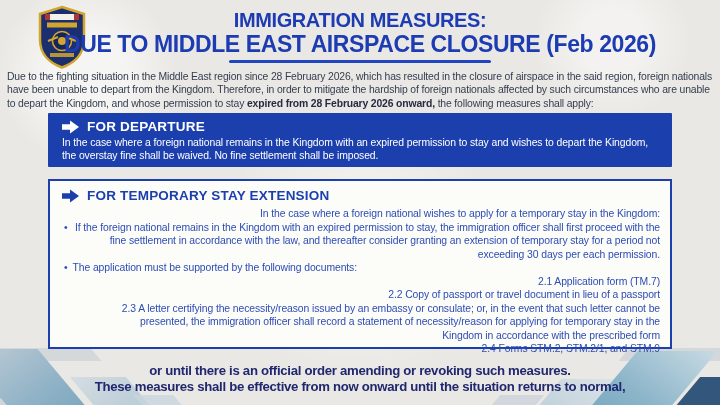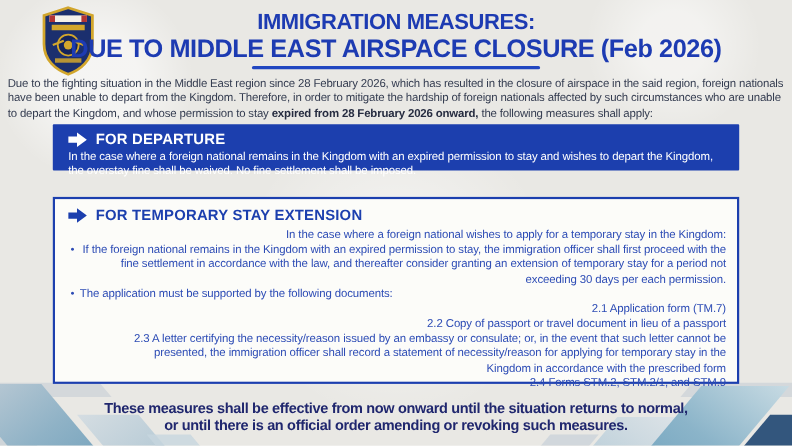--- a/index.html
+++ b/index.html
@@ -50,21 +50,21 @@
           text-align:left; font-size:10.4px; line-height:13.4px;
           color:#343c50; letter-spacing:-0.15px; }
   .intro b{ color:#262c40; }
 
   
   .box{ position:absolute; left:48px; width:624px; }
   .box-head{ display:flex; align-items:center; gap:8px; font-weight:bold;
              font-size:13.5px; letter-spacing:0.2px; }
   .arrow-icon{ flex:0 0 auto; display:block; }
 
-  .box-departure{ top:113px; height:42px; background:#1c3fae; color:#ffffff;
+  .box-departure{ top:113px; height:54px; background:#1c3fae; color:#ffffff;
                   padding:6px 14px 0 14px; border-radius:1px; }
   .box-departure .box-head{ color:#ffffff; margin-bottom:2px; }
   .box-departure .box-body{ font-size:10.4px; line-height:13.4px; letter-spacing:-0.1px; }
 
   .box-extension{ top:179px; height:170px; background:#fcfcf9;
                   border:2px solid #1c3fae; color:#2d4cb5;
                   padding:7px 10px 0 12px;text-align:right; }
   .box-extension .box-head{ color:#1c3fae; margin-bottom:4px; }
   .ext-text{ font-size:10.4px; line-height:13.5px; letter-spacing:-0.1px; }
   .bullet-row{ display:flex; gap:5px; }
@@ -150,17 +150,17 @@
       <div class="docs">
         <div class="doc">2.1 Application form (TM.7)</div>
         <div class="doc">2.2 Copy of passport or travel document in lieu of a passport</div>
         <div class="doc doc-wrap">2.3 A letter certifying the necessity/reason issued by an embassy or consulate; or, in the event that such letter cannot be presented, the immigration officer shall record a statement of necessity/reason for applying for temporary stay in the Kingdom in accordance with the prescribed form</div>
         <div class="doc">2.4 Forms STM.2, STM.2/1, and STM.9</div>
       </div>
     </div>
   </section>
 
   <div class="footer">
+    <div>or until there is an official order amending or revoking such measures.</div>
     <div>These measures shall be effective from now onward until the situation returns to normal,</div>
-    <div>or until there is an official order amending or revoking such measures.</div>
   </div>
 
 </div>
 
 </body></html>

